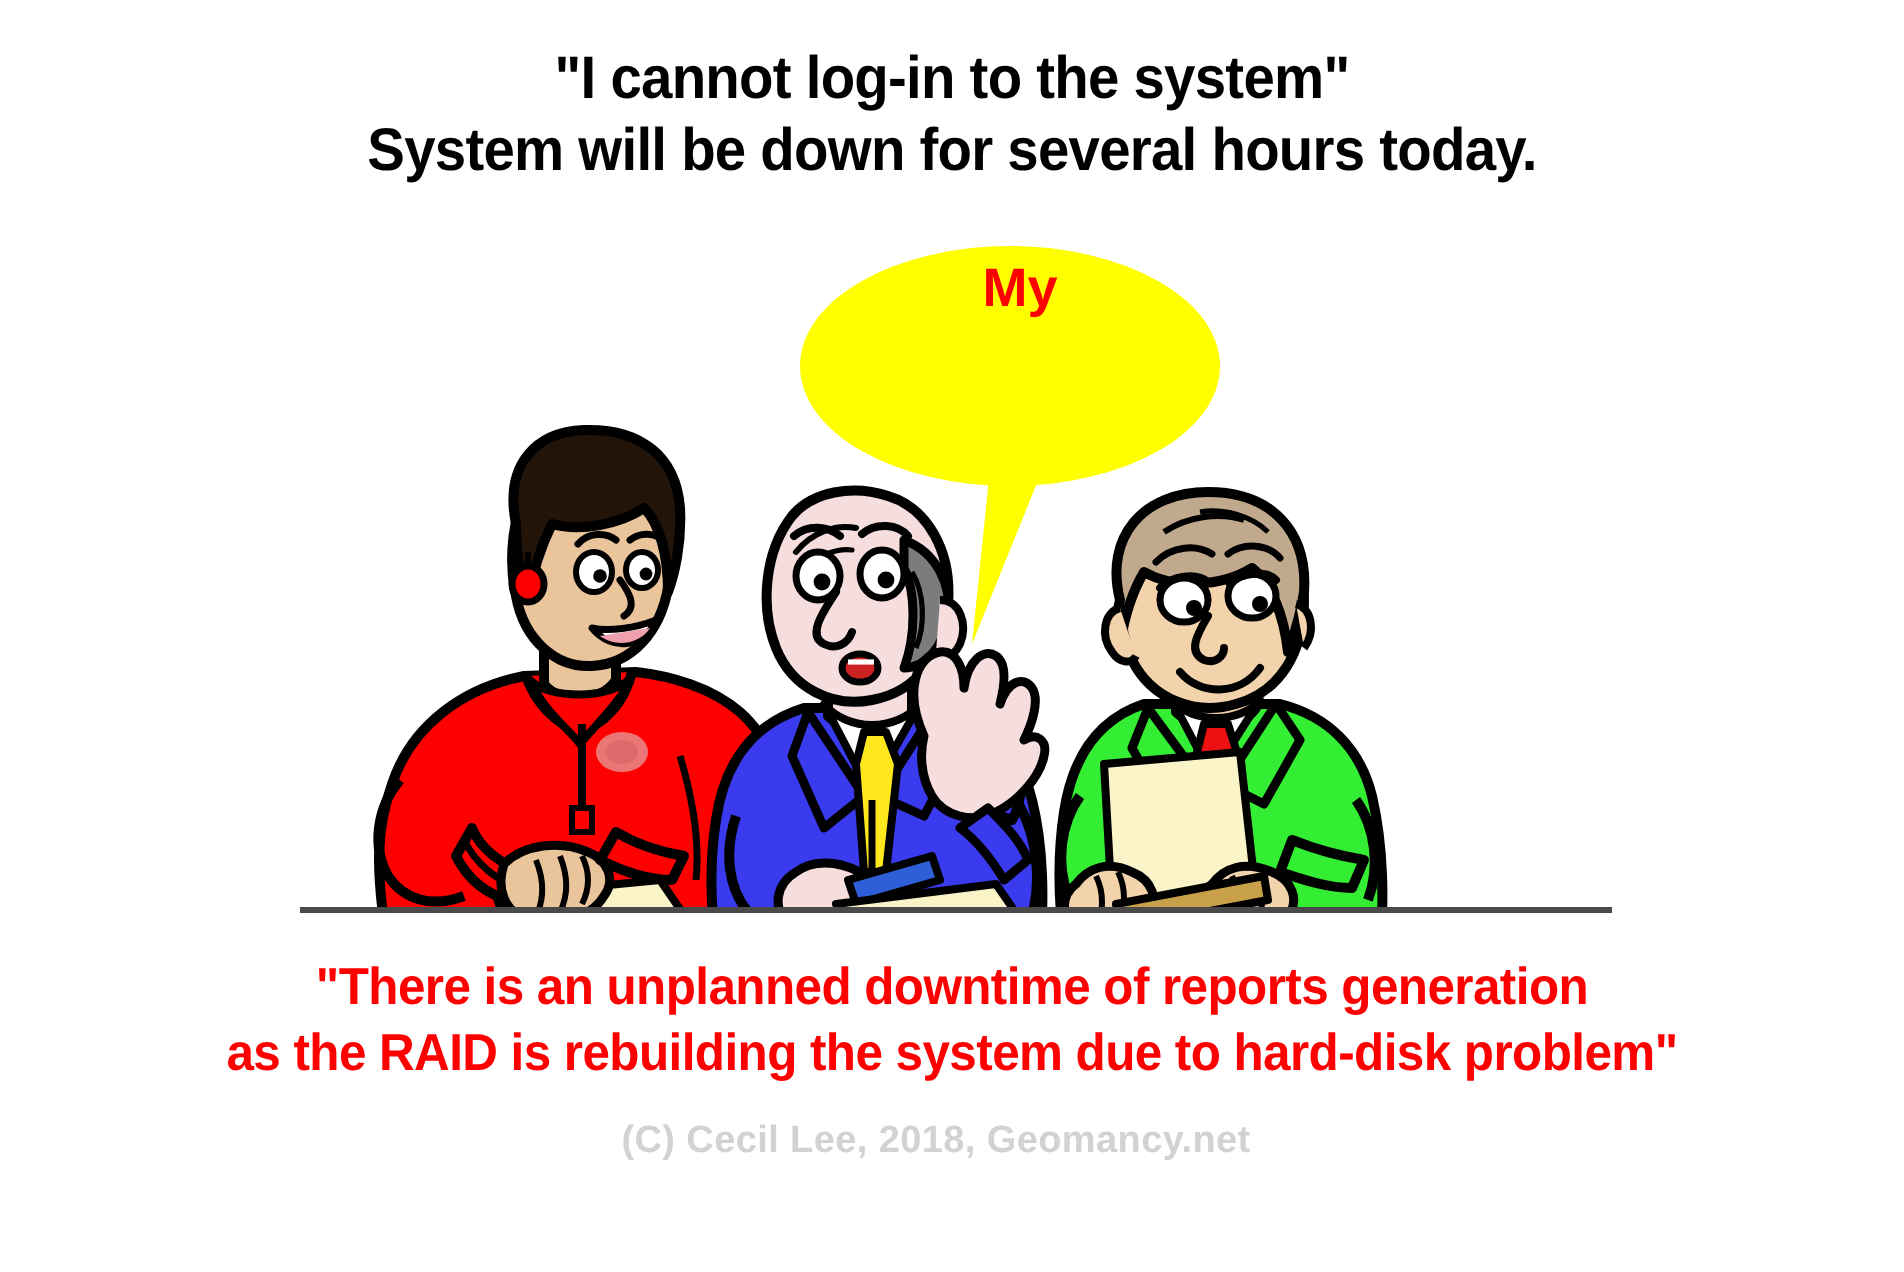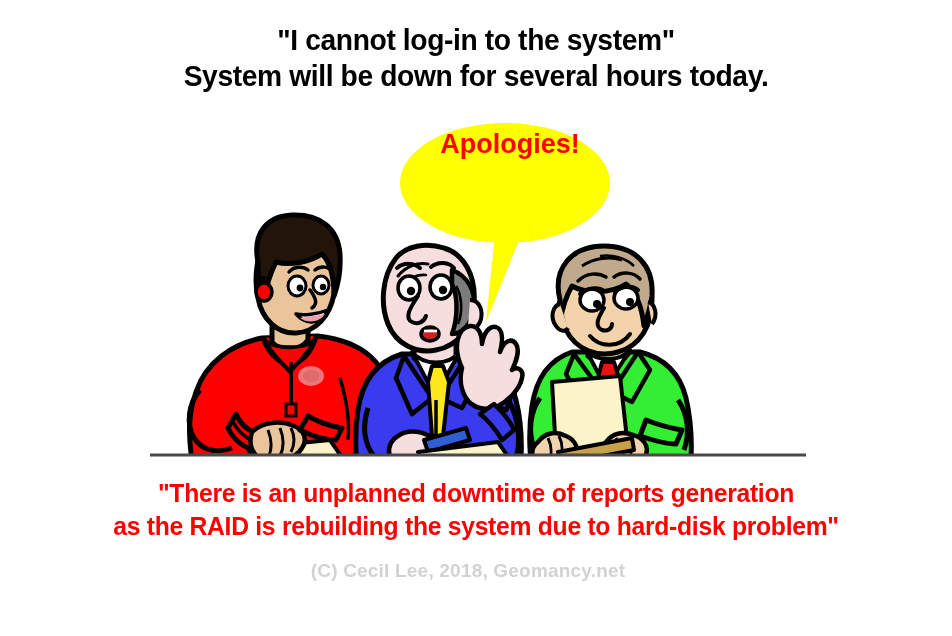--- a/index.html
+++ b/index.html
@@ -281,21 +281,21 @@
 
     <g>
 
       <path d="M497 215 L528 218 L486 322 Z" fill="#FFFF00"></path>
 
       <ellipse cx="505" cy="183" rx="105" ry="60" fill="#FFFF00"></ellipse>
     </g>
   </svg>
 
   <div id="bubble-text">
-    <span class="ln">Apologies!</span>
+    <span class="ln">My</span>
   </div>
 
   <div id="caption">
     <span class="ln">"There is an unplanned downtime of reports generation</span>
     <span class="ln">as the RAID is rebuilding the system due to hard-disk problem"</span>
   </div>
 
   <div id="credit">(C) Cecil Lee, 2018, Geomancy.net</div>
 
 </div>

